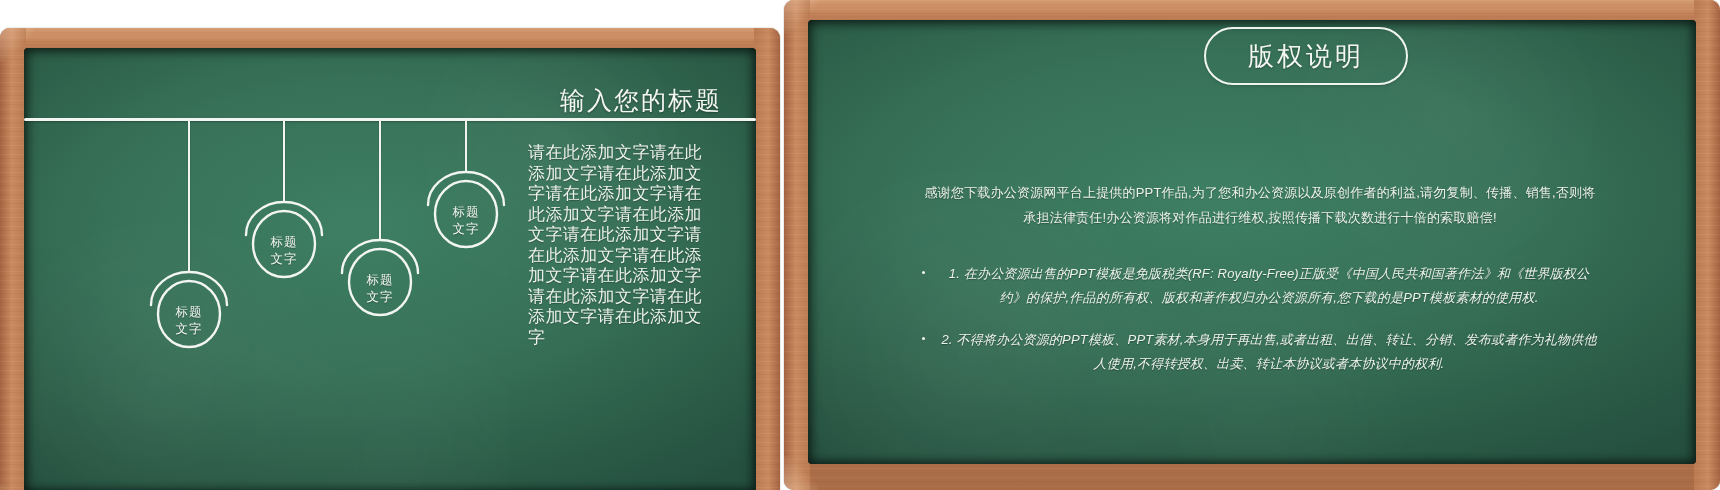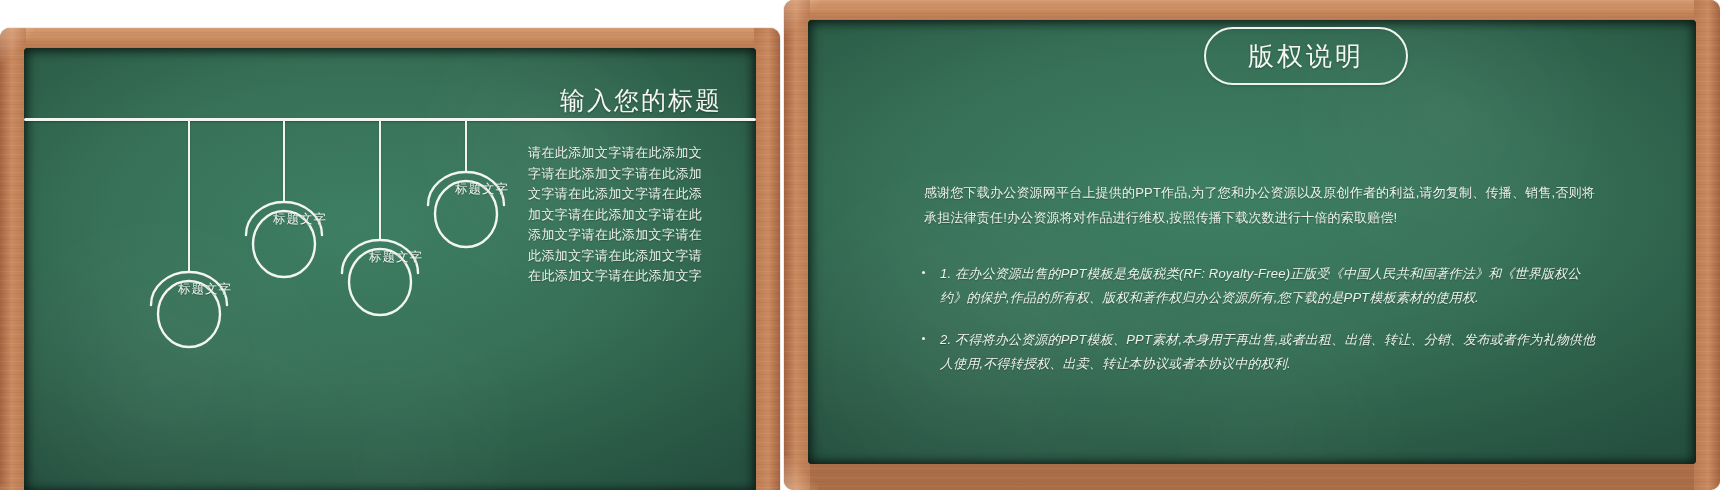--- a/index.html
+++ b/index.html
@@ -16,21 +16,21 @@
   
   .board{
     position:absolute;top:0;height:490px;
     border-radius:10px;
     background:
       linear-gradient(180deg,#c98a60 0%,#b77a52 50%,#a96c46 100%);
     box-shadow:0 0 0 1px rgba(0,0,0,.08);
     overflow:hidden;
   }
   .board.left{left:0;width:780px;margin-top:28px;}
-  .board.right{left:784px;width:936px;}
+  .board.right{left:784px;width:936px;text-align:center;}
 
   
   .wood-grain{
     position:absolute;inset:0;pointer-events:none;
     background:
       repeating-linear-gradient(180deg,
         rgba(255,255,255,.10) 0px, rgba(255,255,255,.10) 1px,
         rgba(0,0,0,.00) 1px, rgba(0,0,0,.00) 4px,
         rgba(90,45,18,.10) 4px, rgba(90,45,18,.10) 5px,
         rgba(0,0,0,.00) 5px, rgba(0,0,0,.00) 9px);
@@ -86,35 +86,35 @@
     text-shadow:0 1px 2px rgba(0,0,0,.35);
     white-space:nowrap;
   }
   .rule{
     position:absolute;left:0px;right:0px;top:70px;height:3px;
     background:#f2f5f2;border-radius:2px;
     box-shadow:0 1px 2px rgba(0,0,0,.25);
   }
   .body-copy{
     position:absolute;left:504px;top:95px;width:180px;
-    color:#eef2ee;font-size:13px;line-height:20.5px;letter-spacing:.4px;
+    color:#eef2ee;font-size:17px;line-height:20.5px;letter-spacing:.4px;
     text-shadow:0 1px 1px rgba(0,0,0,.28);
   }
 
   .pendants{position:absolute;inset:0;}
   .pendant{position:absolute;}
   .cord{
     position:absolute;left:50%;top:0;width:2px;margin-left:-1px;
     background:#f1f4f1;box-shadow:0 0 2px rgba(0,0,0,.2);
   }
   .bulb{position:absolute;left:0;top:0;}
   .bulb svg{display:block;overflow:visible;}
   .bulb-label{
-    position:absolute;left:16px;top:0;width:100%;height:100%;
-    display:flex;flex-direction:row;justify-content:center;
+    position:absolute;left:0;top:0;width:100%;height:100%;
+    display:flex;flex-direction:column;align-items:center;justify-content:center;
     color:#f4f7f4;font-size:12.5px;line-height:17px;letter-spacing:1px;
     text-shadow:0 1px 1px rgba(0,0,0,.3);
     pointer-events:none;
   }
 
   
   .badge{
     position:absolute;left:396px;top:7px;
     width:200px;height:54px;border-radius:30px;
     border:2.5px solid #f0f4f0;

